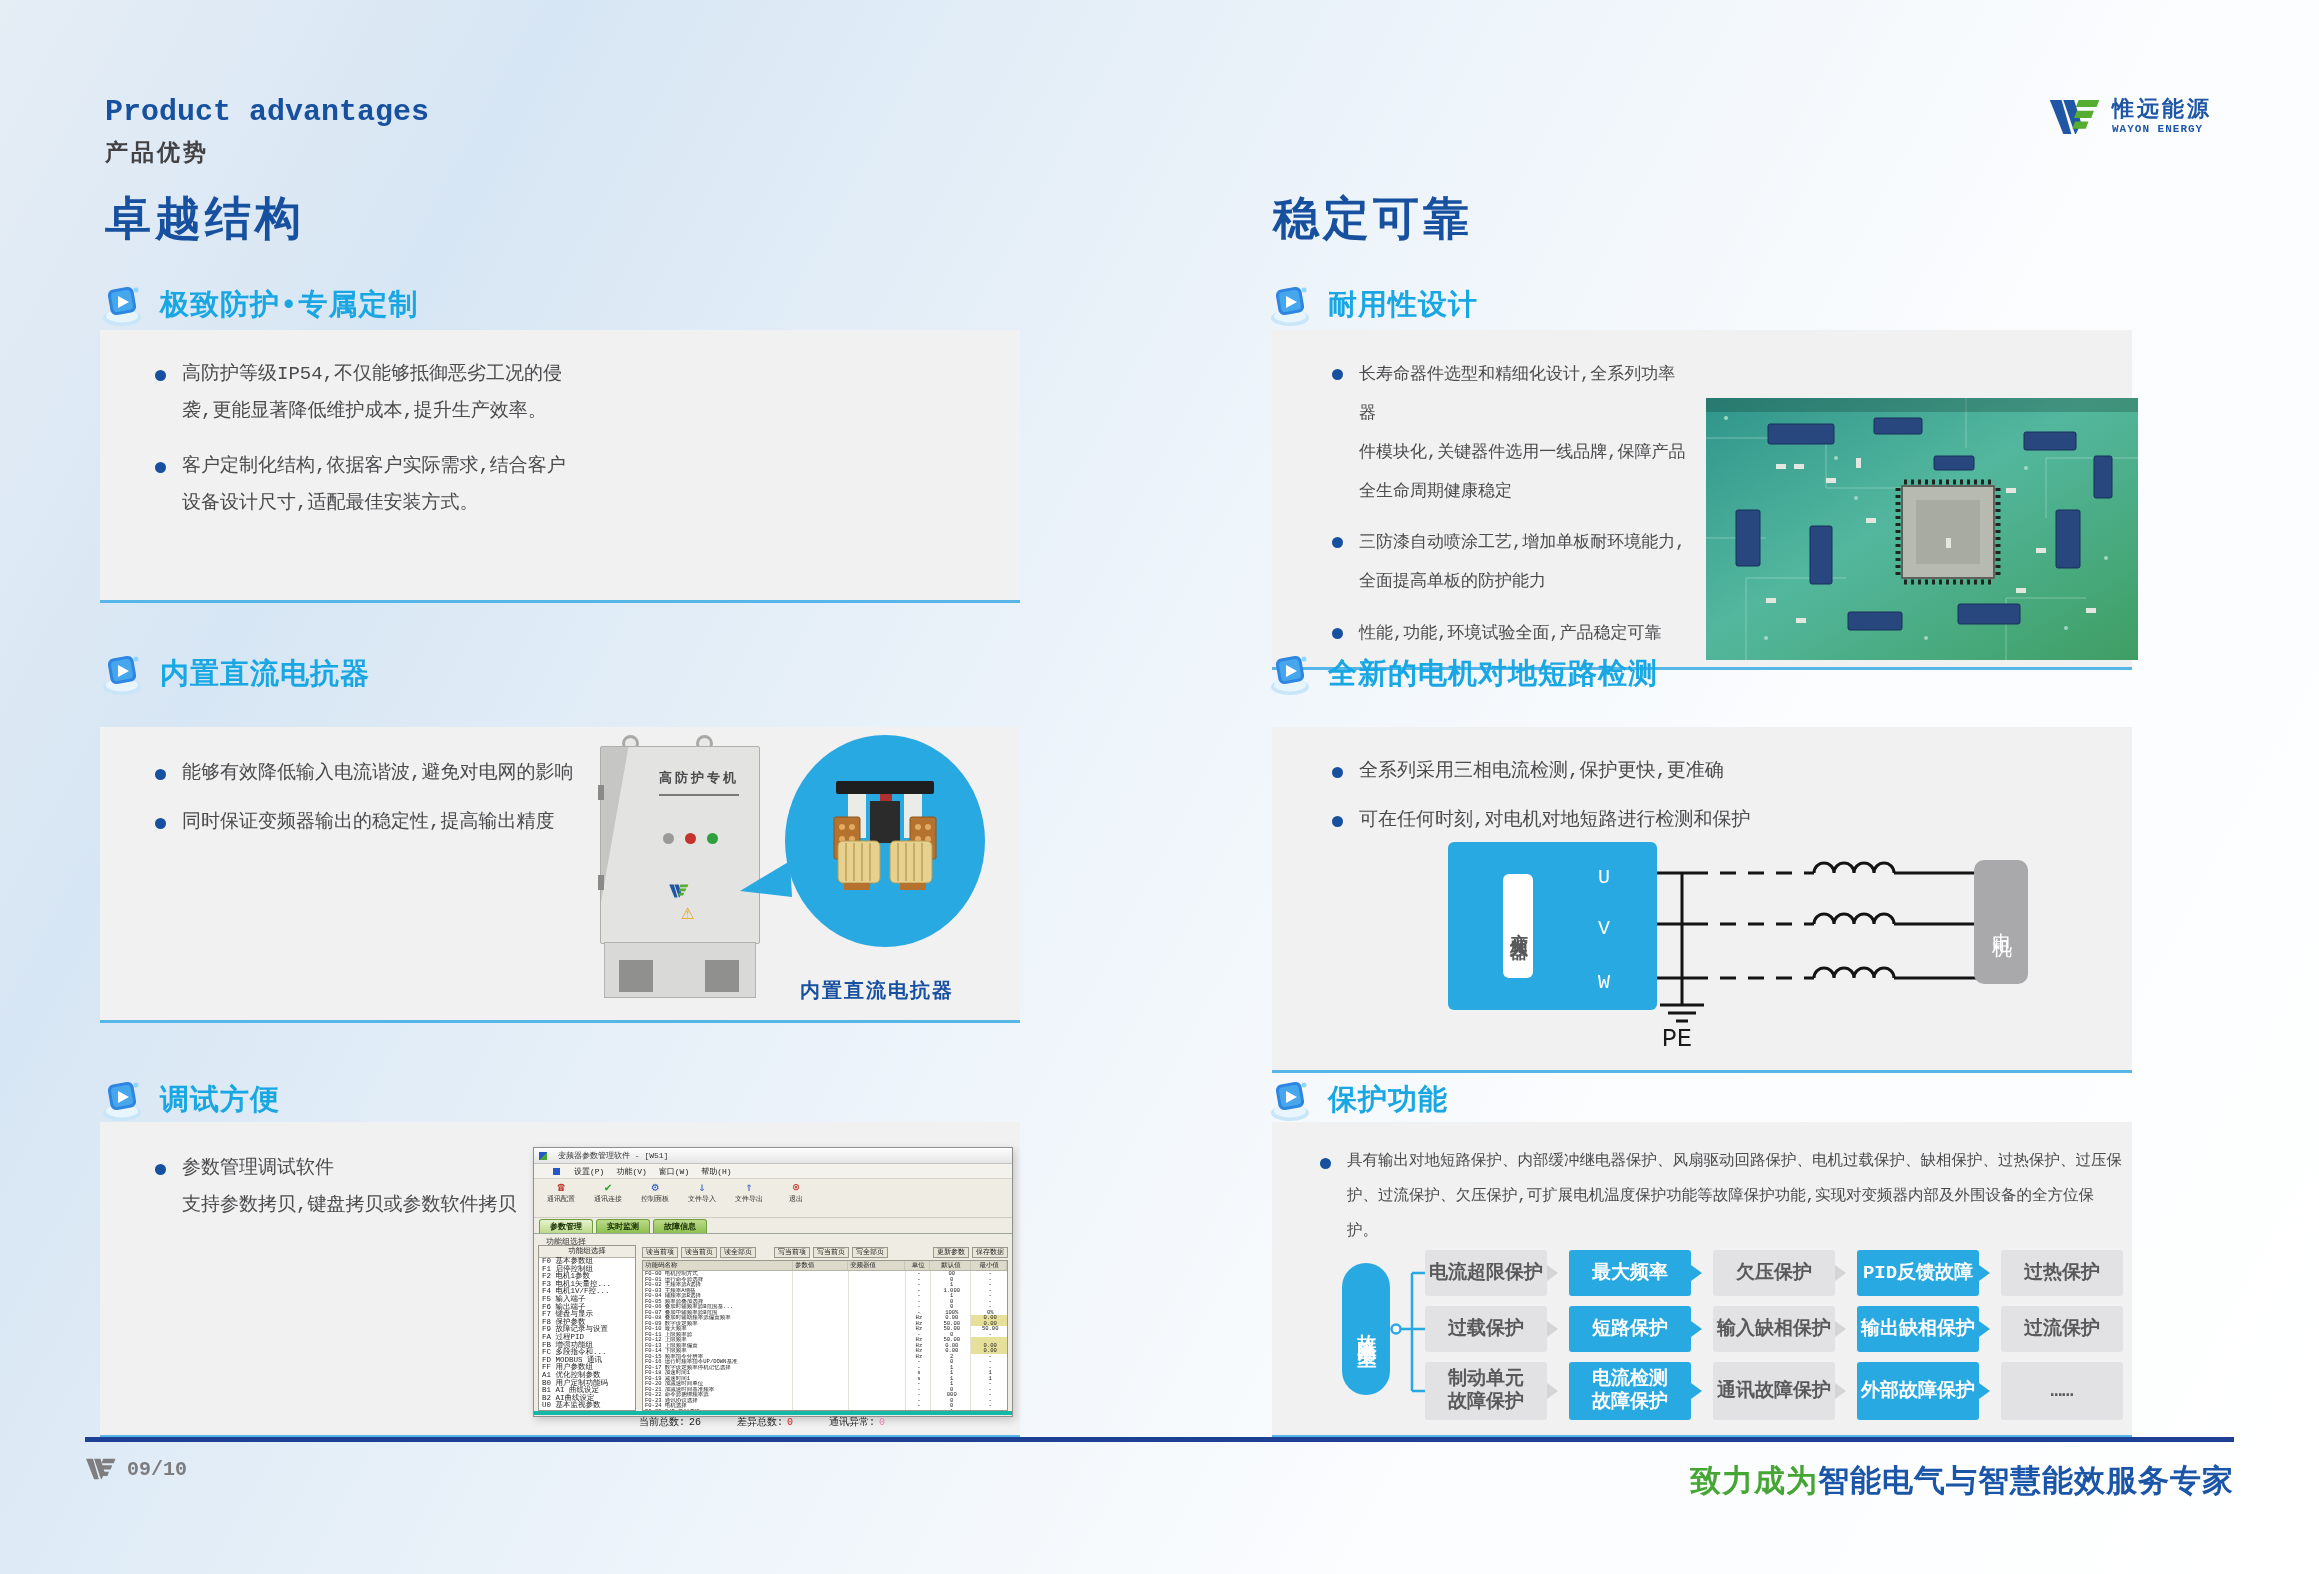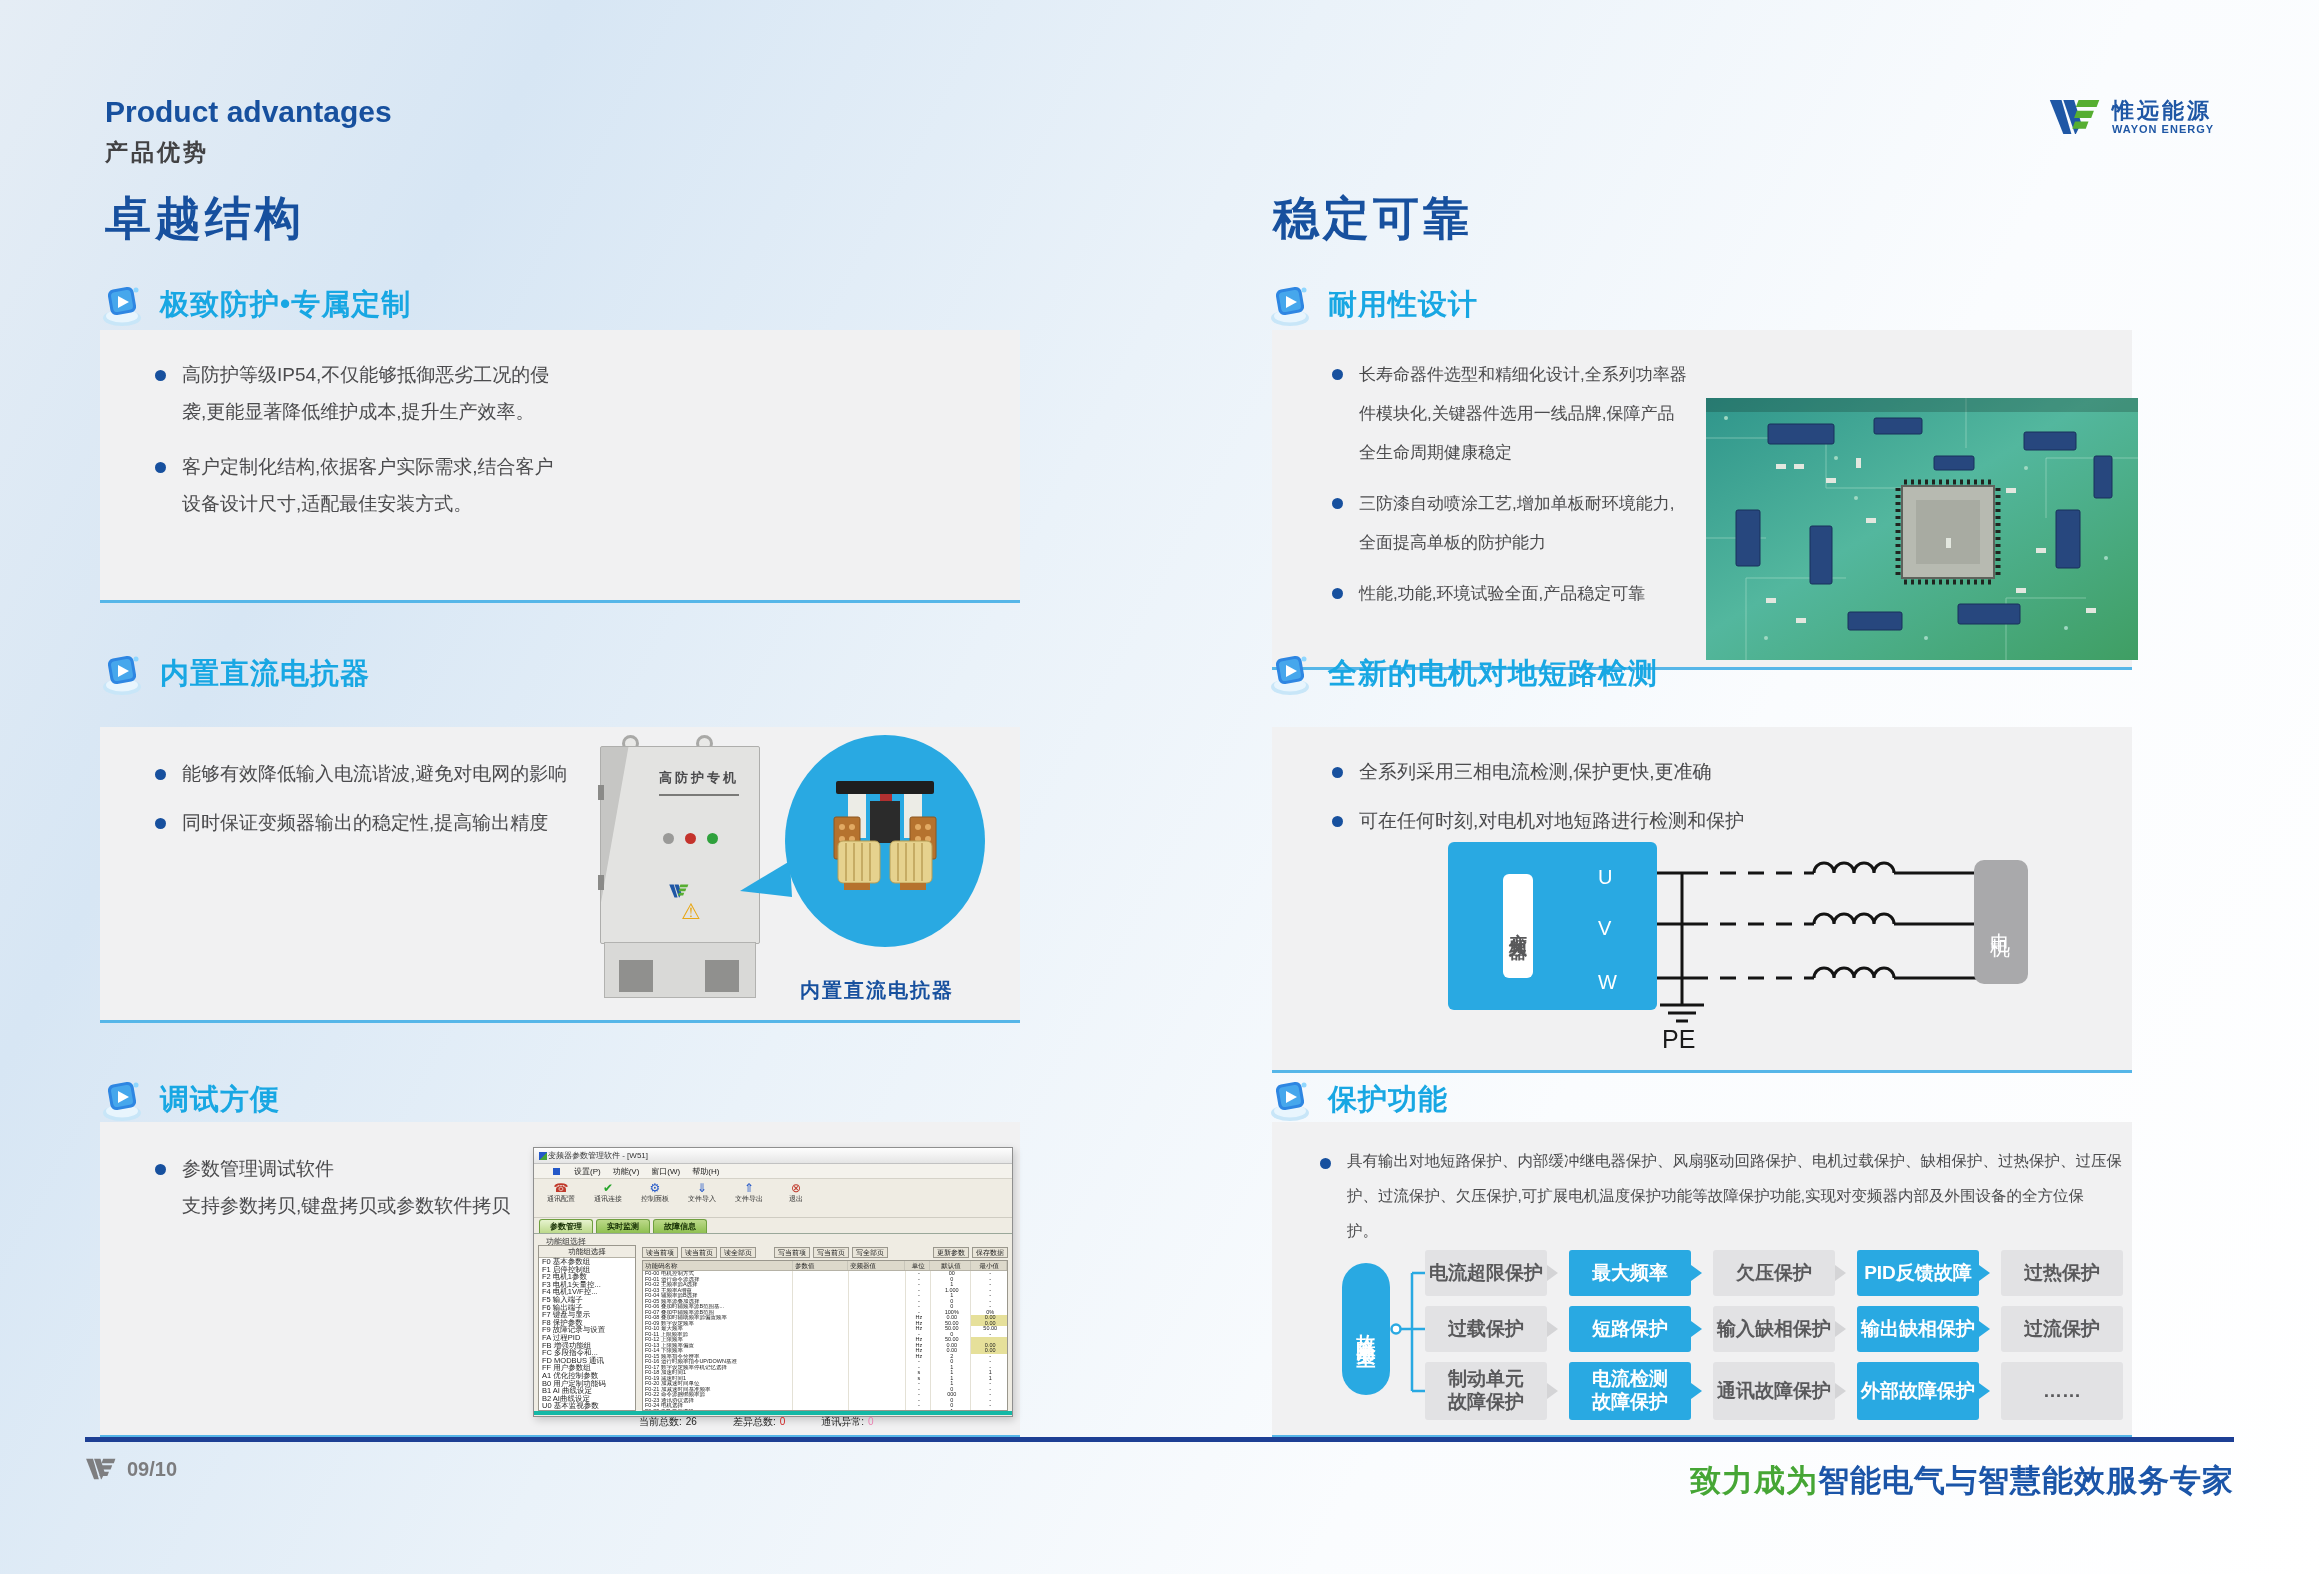--- a/index.html
+++ b/index.html
@@ -1,17 +1,17 @@
 <!DOCTYPE html>
 <html><head>
 <meta charset="utf-8">
 <style>
   html,body{margin:0;padding:0;background:#fff;}
   .page{position:relative;width:2319px;height:1574px;overflow:hidden;
-    font-family:Liberation Sans, sans-serif;
+    font-family:Liberation Mono, monospace;
     background:linear-gradient(118deg,#e5edf5 0%,#d7e6f4 18%,#eaf2f9 42%,#fafcfe 68%,#ffffff 100%);}
   .abs{position:absolute;}
   .title-en{left:105px;top:95px;font-size:30px;font-weight:bold;color:#17509e;}
   .title-zh{left:105px;top:137px;font-size:23px;font-weight:bold;color:#424244;letter-spacing:3px;}
   .logo{left:2048px;top:96px;display:flex;gap:10px;align-items:center;}
   .logo-text{display:flex;flex-direction:column;line-height:1.1;}
   .logo-text .zh{font-size:22px;font-weight:bold;color:#1f57a5;letter-spacing:3px;}
   .logo-text .en{font-size:11px;font-weight:bold;color:#1f57a5;letter-spacing:1px;}
   .h1{font-size:46px;font-weight:bold;color:#17509e;letter-spacing:4px;}
   .sec-head{display:flex;align-items:center;gap:16px;}
@@ -58,21 +58,21 @@
   .fbox.gray{background:#e2e2e4;color:#59595b;}
   .fbox.blue{background:#29a9e2;color:#fff;}
   .fbox::after{content:"";position:absolute;right:-11px;top:50%;margin-top:-8px;border-top:8px solid transparent;border-bottom:8px solid transparent;border-left:11px solid;}
   .fbox.gray::after{border-left-color:#d4d4d6;}
   .fbox.blue::after{border-left-color:#29a9e2;}
   .fbox:nth-child(5n)::after{display:none;}
   .fault-pill{position:absolute;left:70px;top:141px;width:48px;height:132px;background:#29a9e2;border-radius:26px;display:flex;align-items:center;justify-content:center;}
   .fault-pill span{color:#fff;font-weight:bold;font-size:19px;}
   
   #sw-window{position:absolute;left:433px;top:25px;width:478px;height:268px;background:#efece3;border:1px solid #8f8f8f;box-shadow:2px 3px 8px rgba(0,0,0,.18);}
-  .sw-title{height:15px;display:flex;align-items:center;gap:1px;padding:0 5px;background:linear-gradient(#fefefe,#e5e5e5);border-bottom:1px solid #c2c2c2;font-size:8px;color:#333;}
+  .sw-title{height:15px;display:flex;align-items:center;gap:11px;padding:0 5px;background:linear-gradient(#fefefe,#e5e5e5);border-bottom:1px solid #c2c2c2;font-size:8px;color:#333;}
   .sw-title-icon{width:8px;height:8px;background:linear-gradient(135deg,#2458c8 55%,#45a33b 55%);flex:none;}
   .sw-menus{height:14px;display:flex;align-items:center;gap:12px;padding:0 19px;background:#f4f2ec;border-bottom:1px solid #d5d2c8;font-size:8px;color:#222;}
   .sw-menuicon{width:7px;height:7px;background:#2458c8;flex:none;margin-right:2px;}
   .sw-toolbar{height:34px;display:flex;align-items:flex-start;gap:5px;padding:2px 6px;border-bottom:1px solid #cfccc2;}
   .tbtn{display:flex;flex-direction:column;align-items:center;width:42px;}
   .tico{font-size:12px;line-height:14px;}
   .tlbl{font-size:7px;color:#333;line-height:8px;white-space:nowrap;}
   .sw-tabs{height:15px;display:flex;gap:3px;padding:0 5px;align-items:flex-end;border-bottom:1px solid #9aa89a;}
   .swtab{font-size:8px;padding:1px 10px;background:linear-gradient(#bcd98a,#8fc050);border:1px solid #6f9f3f;border-bottom:none;border-radius:3px 3px 0 0;color:#173005;font-weight:bold;white-space:nowrap;}
   .swtab.active{background:linear-gradient(#e7f3cf,#bcd98a);}

